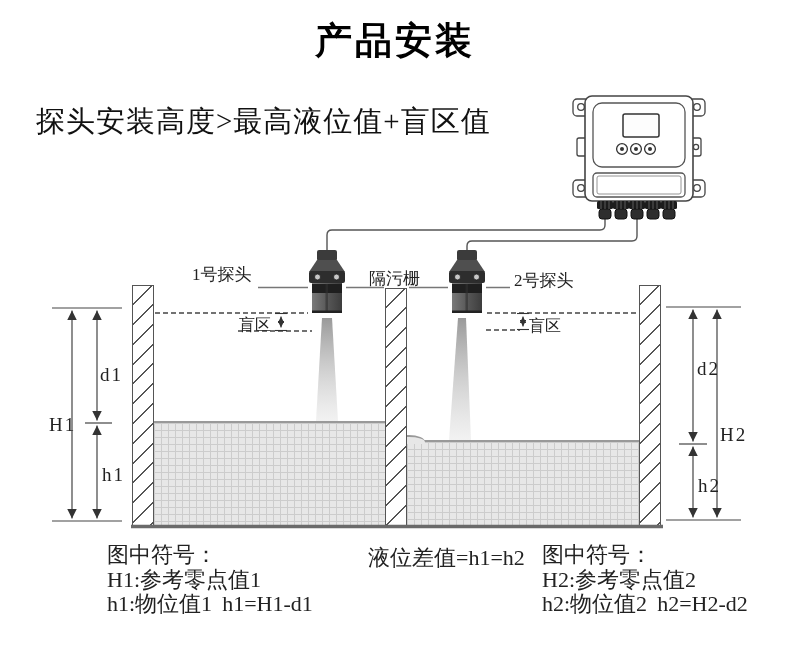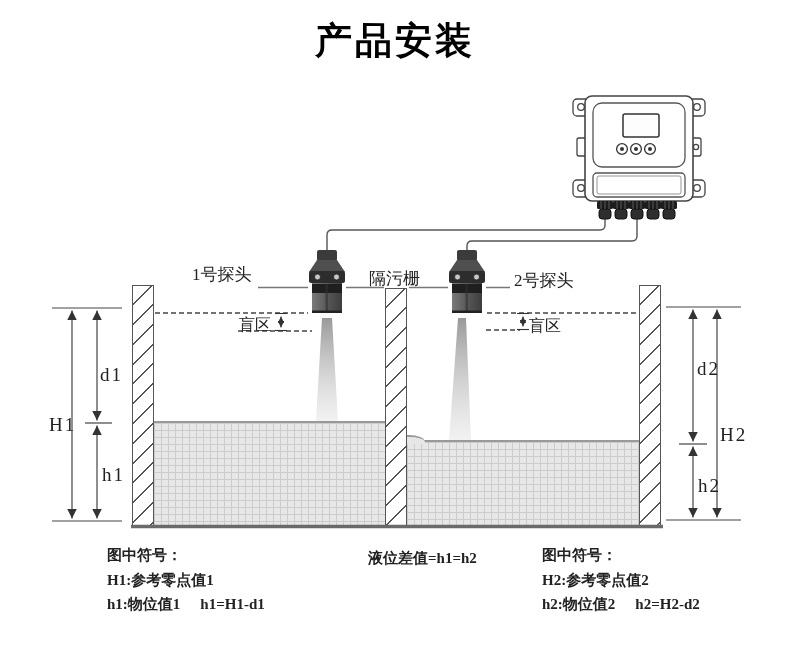--- a/index.html
+++ b/index.html
@@ -26,30 +26,31 @@
   .water{
     position:absolute;background-color:#e7e7e7;border-top:2px solid #999;
     background-image:linear-gradient(#cccccc 1px,transparent 1px),
                      linear-gradient(90deg,#cccccc 1px,transparent 1px);
     background-size:7px 7px;z-index:1;
   }
   #water-bump{
     position:absolute;left:407px;top:435px;width:18px;height:7px;
     background:#e7e7e7;border-top:2px solid #999;border-top-right-radius:16px 7px;z-index:1;
   }
-  .legend{font-size:15px;line-height:24.5px;z-index:6;white-space:nowrap;font-weight:bold;}
-  .legend .row{display:flex;gap:20px;}
+  .legend{font-size:22px;line-height:24.5px;z-index:6;white-space:nowrap;}
+  .legend .row{display:flex;gap:10px;}
   svg{display:block;}
 </style>
 </head>
 <body>
 
 <div id="canvas">
 
   <div id="title" class="abs">产品安装</div>
+  <div id="subtitle" class="abs">探头安装高度&gt;最高液位值+盲区值</div>
 
   <div class="water" style="left:154px;top:421px;width:232px;height:104px;"></div>
   <div class="water" style="left:407px;top:440px;width:234px;height:85px;"></div>
   <div id="water-bump"></div>
 
   <div class="wall" style="left:132px;top:285px;height:240px;"></div>
   <div class="wall" style="left:385px;top:288px;height:237px;"></div>
   <div class="wall" style="left:639px;top:285px;height:240px;"></div>
 
   <svg class="abs" style="left:0;top:0;z-index:3;" width="790" height="664" viewBox="0 0 790 664">

